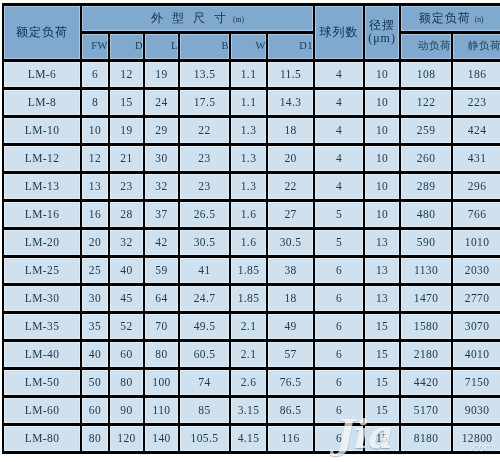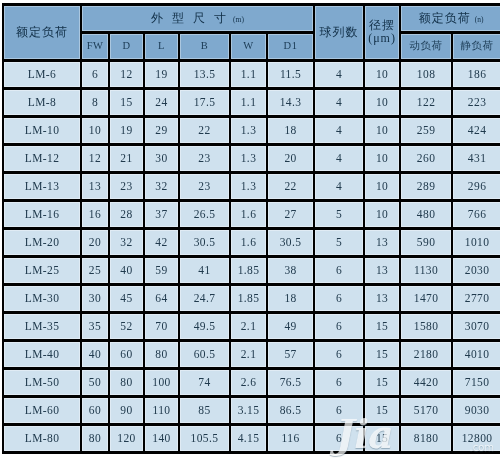--- a/index.html
+++ b/index.html
@@ -44,20 +44,21 @@
     background: #7fa9ce;
     color: #123048;
     font-size: 12px;
     letter-spacing: 1px;
   }
   table.bearing-table td.hdr-sub {
     background: #7fa9ce;
     color: #1b3b55;
     font-size: 10.5px;
     letter-spacing: 0.5px;
+    text-align: right;
   }
   td.hdr .unit, td.hdr-sub .unit {
     font-size: 7.5px;
     letter-spacing: 0;
   }
   td.hdr .big {
     letter-spacing: 3px;
   }
   td.model {
     letter-spacing: 1px;

